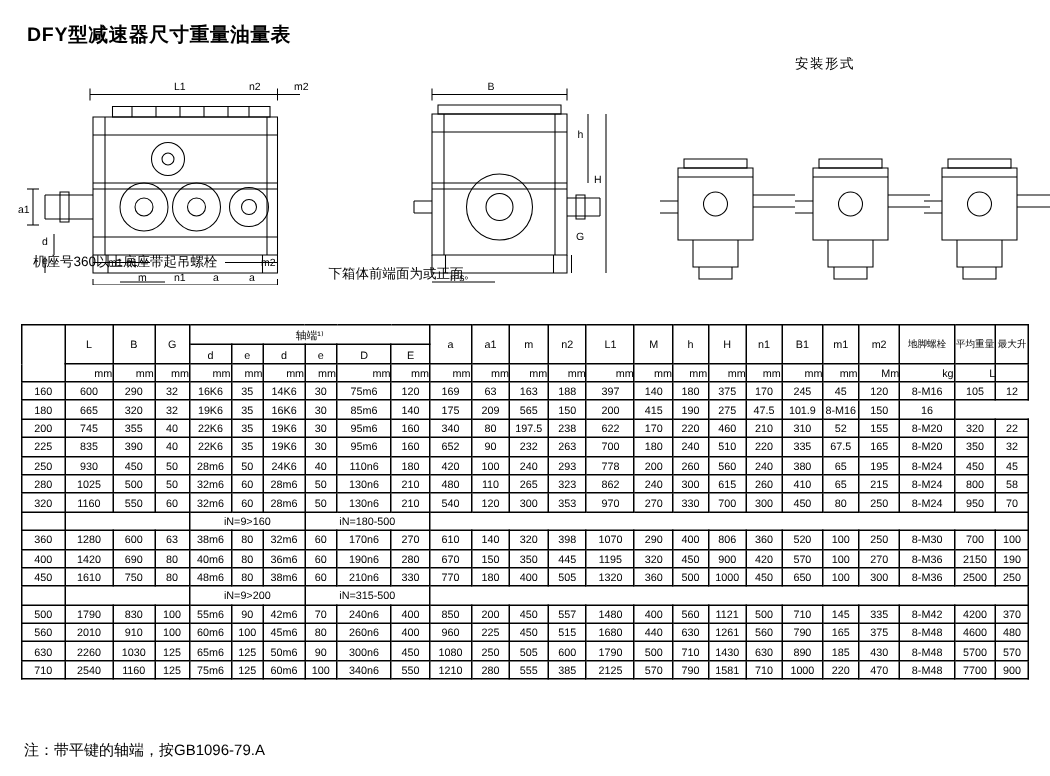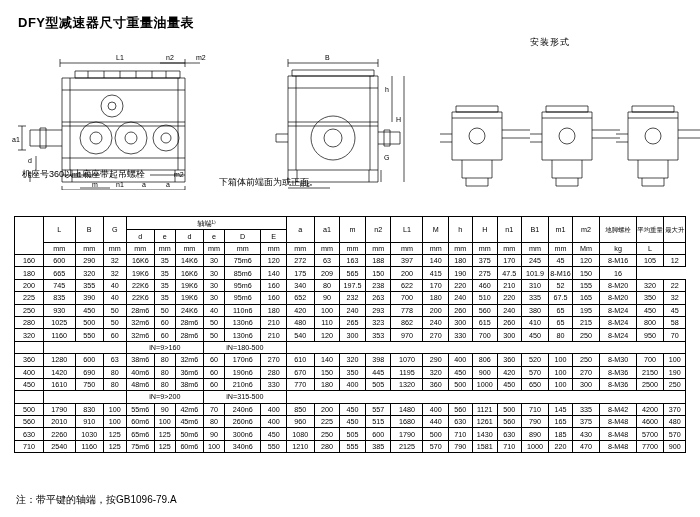--- a/index.html
+++ b/index.html
@@ -27,21 +27,21 @@
 
   
   .tbl-wrap{position:absolute;left:14px;top:216px;width:672px;}
   table{border-collapse:collapse;width:672px;table-layout:fixed;}
   td,th{
     border:1px solid #000;font-size:7.2px;text-align:center;
     padding:0;line-height:1.25;font-weight:normal;
     font-family:"Liberation Sans","DejaVu Sans",sans-serif;
   }
   .hd{height:13px;}
-  .unit td{height:11px;}
+  .unit td{height:11px;text-align:right;}
   .body td{height:11.4px;}
   .seprow td{height:11.4px;font-size:7.2px;}
   .footnote{
     position:absolute;left:16px;top:493px;font-size:10px;
   }
   .sm{font-size:6.4px;}
 </style>
 </head>
 <body>
 
@@ -278,21 +278,21 @@
             <td>160</td>
             <td>600</td>
             <td>290</td>
             <td>32</td>
             <td>16K6</td>
             <td>35</td>
             <td>14K6</td>
             <td>30</td>
             <td>75m6</td>
             <td>120</td>
-            <td>272</td>
+            <td>169</td>
             <td>63</td>
             <td>163</td>
             <td>188</td>
             <td>397</td>
             <td>140</td>
             <td>180</td>
             <td>375</td>
             <td>170</td>
             <td>245</td>
             <td>45</td>

